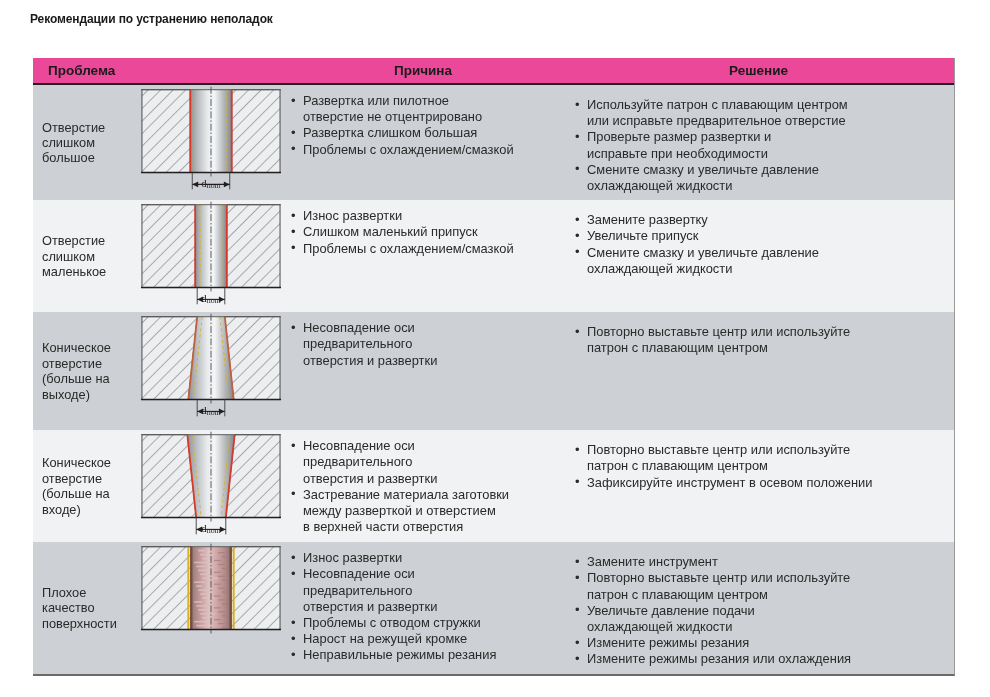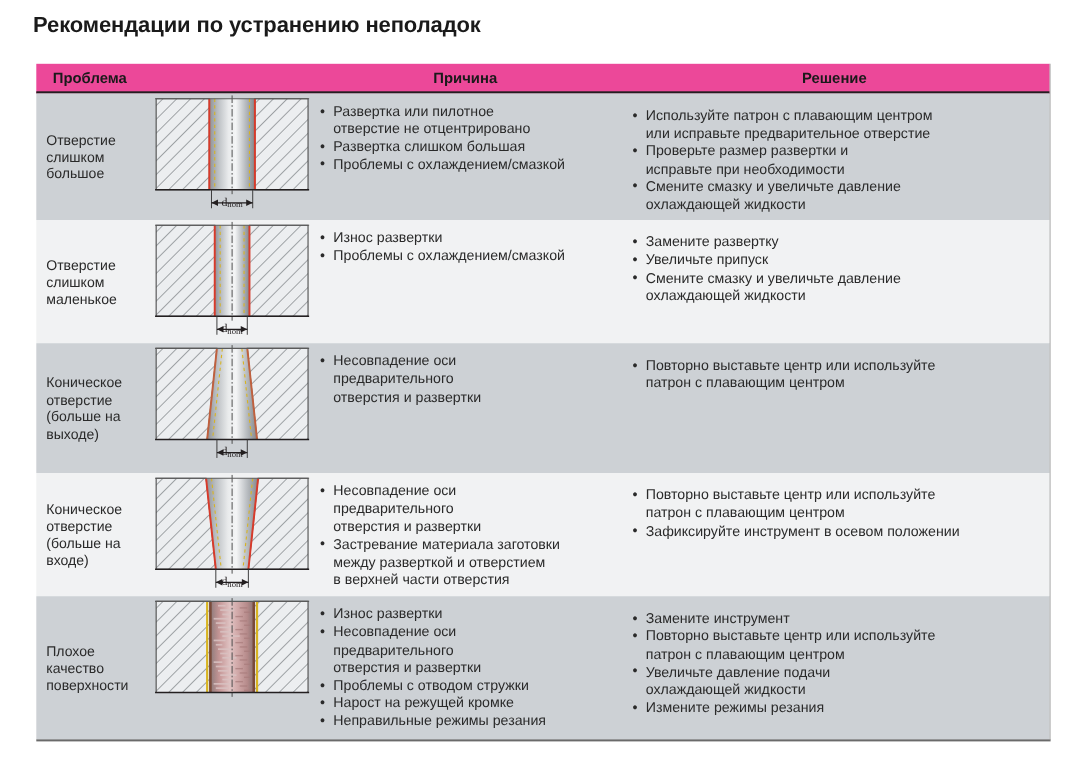--- a/index.html
+++ b/index.html
@@ -19,21 +19,21 @@
     position: relative;
     width: 990px;
     height: 697px;
     box-sizing: border-box;
   }
 
   .page-title {
     position: absolute;
     left: 30px;
     top: 12px;
-    font-size: 20px;
+    font-size: 12px;
     font-weight: bold;
     letter-spacing: -0.1px;
     color: #1a1a1a;
   }
 
   .table-wrap {
     position: absolute;
     left: 33px;
     top: 58px;
     width: 922px;
@@ -264,20 +264,21 @@
       <line x1="59" y1="100" x2="87" y2="100" stroke="#231f20" stroke-width="1.1"></line>
       <polygon points="59,100 65,97 65,103" fill="#231f20"></polygon>
       <polygon points="87,100 81,97 81,103" fill="#231f20"></polygon>
       <rect x="57" y="93" width="32" height="13" fill="none"></rect>
       <text x="73" y="102.5" text-anchor="middle" font-family="Liberation Serif, serif" font-size="11" fill="#231f20">d<tspan font-size="8" dy="1.5">nom</tspan></text>
   </svg>
           </div>
           <div class="cell cell-cause">
             <ul class="bullets">
               <li>Износ развертки</li>
+              <li>Слишком маленький припуск</li>
               <li>Проблемы с охлаждением/смазкой</li>
             </ul>
           </div>
           <div class="cell cell-solution">
             <ul class="bullets">
               <li>Замените развертку</li>
               <li>Увеличьте припуск</li>
               <li>Смените смазку и увеличьте давление
 охлаждающей жидкости</li>
             </ul>
@@ -519,19 +520,20 @@
             </ul>
           </div>
           <div class="cell cell-solution">
             <ul class="bullets">
               <li>Замените инструмент</li>
               <li>Повторно выставьте центр или используйте
 патрон с плавающим центром</li>
               <li>Увеличьте давление подачи
 охлаждающей жидкости</li>
               <li>Измените режимы резания</li>
+              <li>Измените режимы резания или охлаждения</li>
             </ul>
           </div>
         </div>
       </div>
 
   </div>
 </div>
 
 </body></html>

